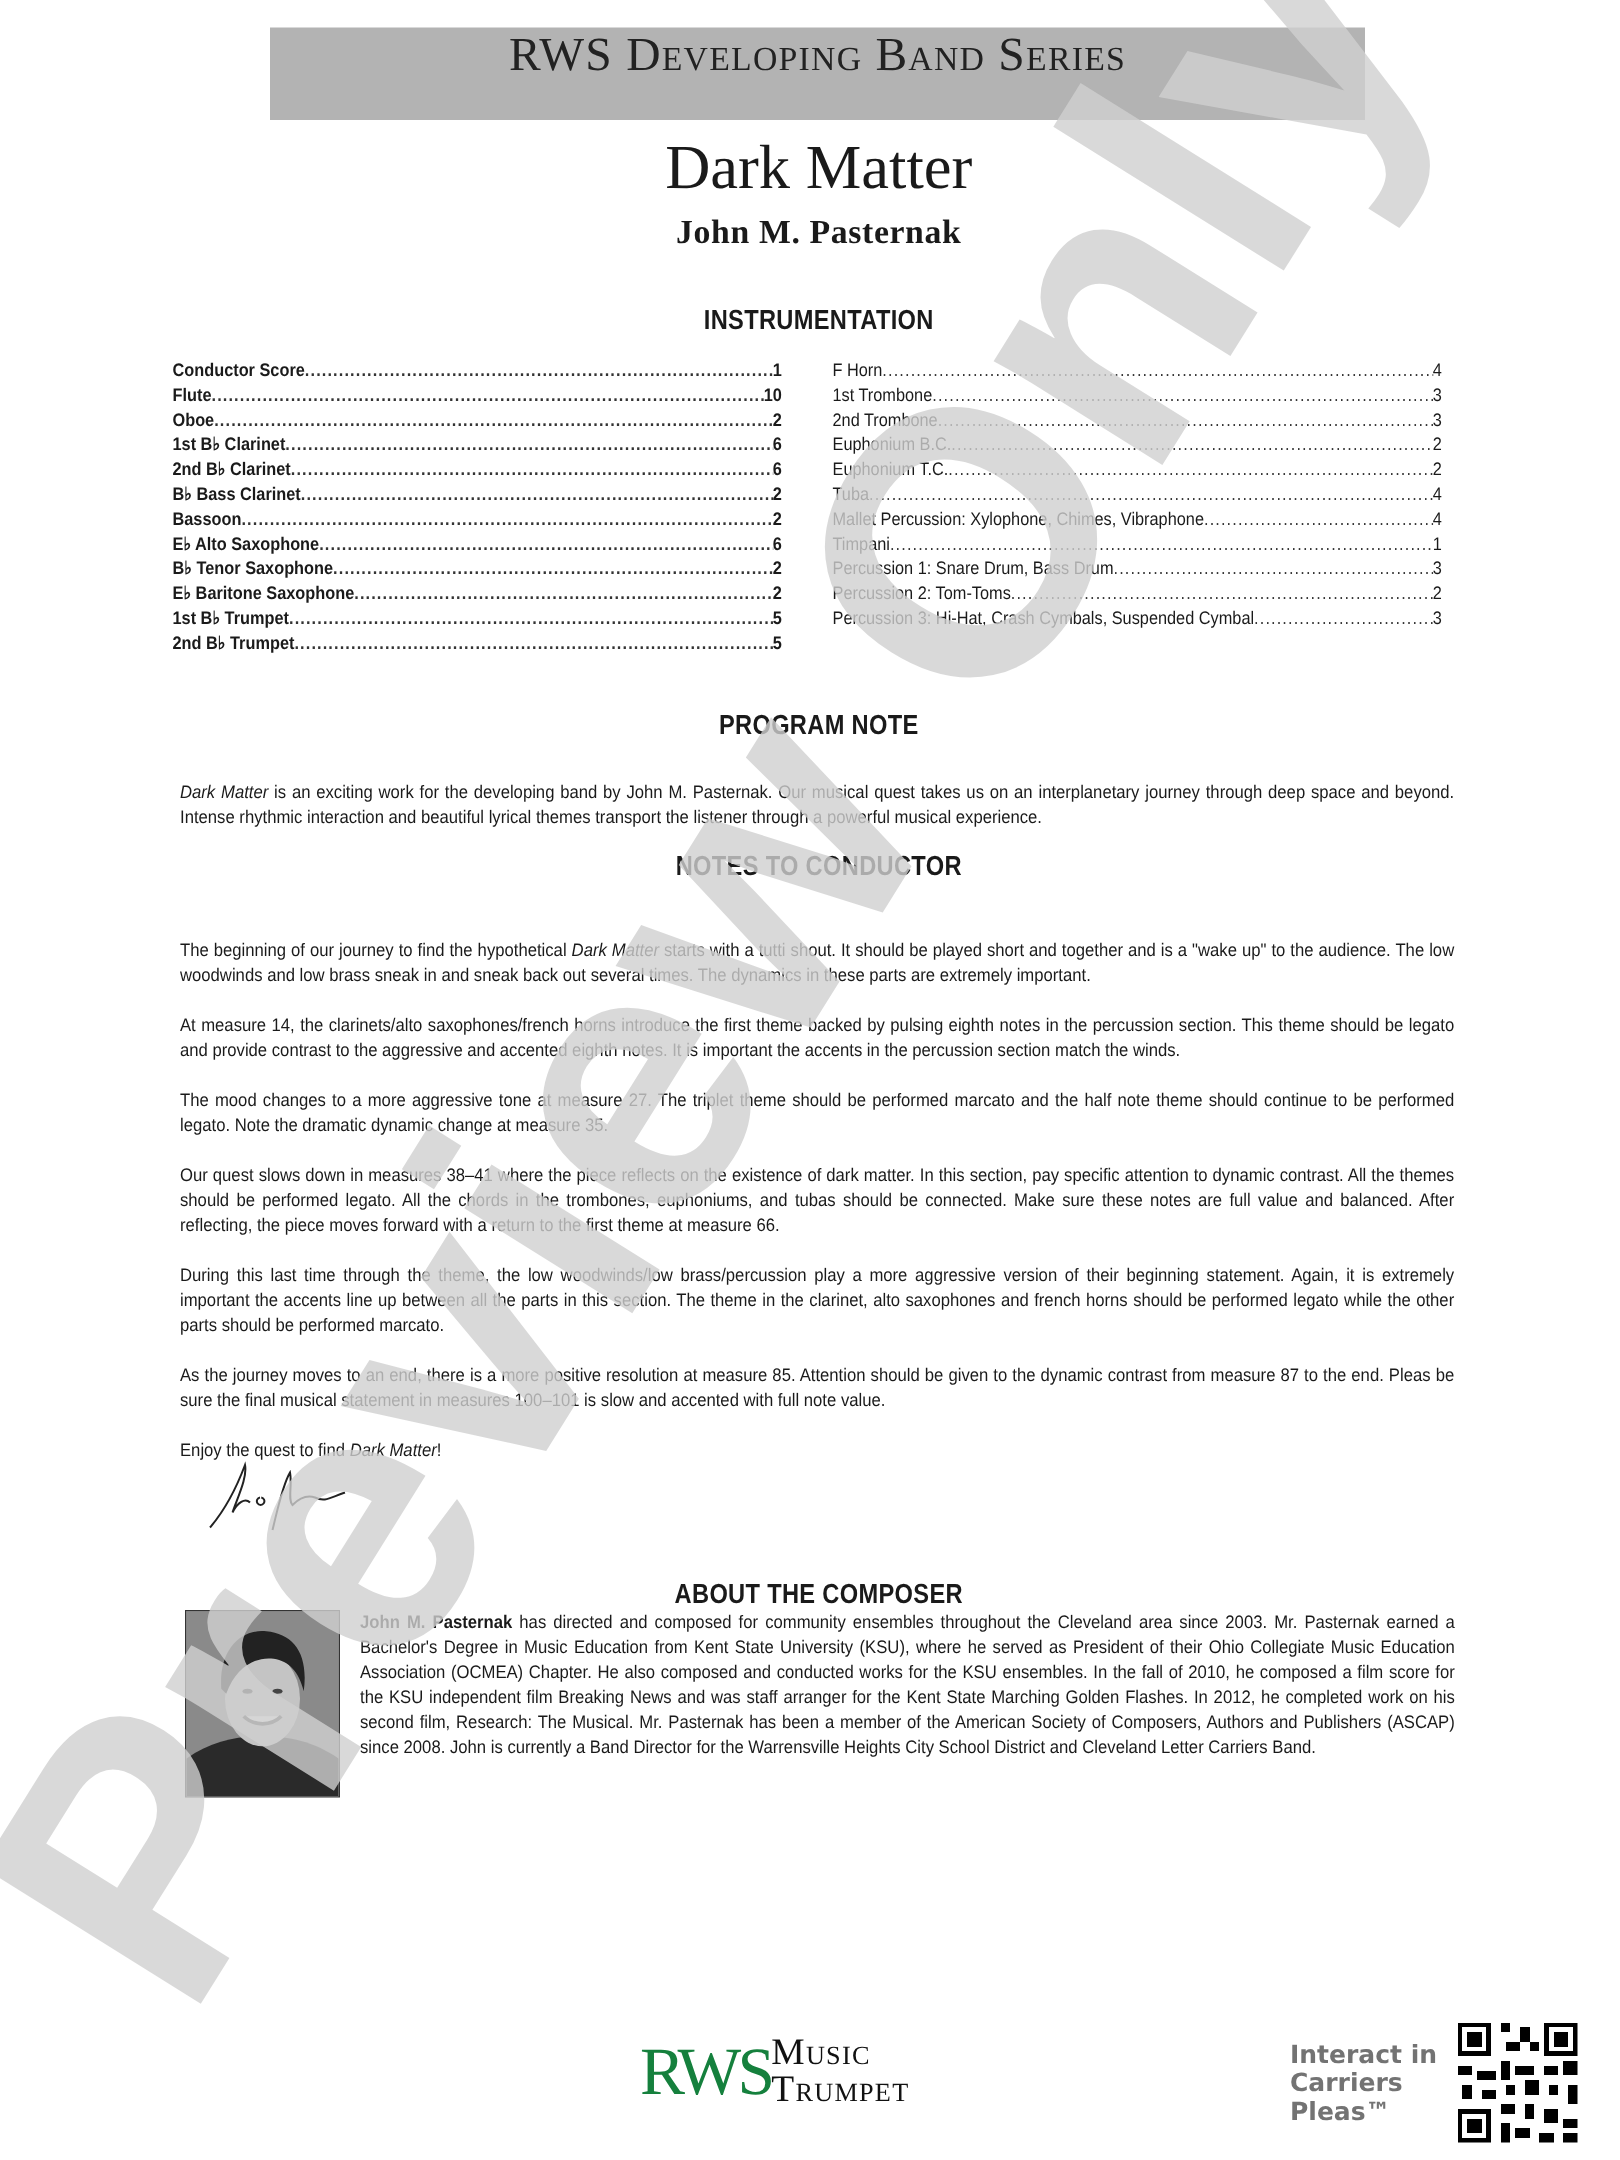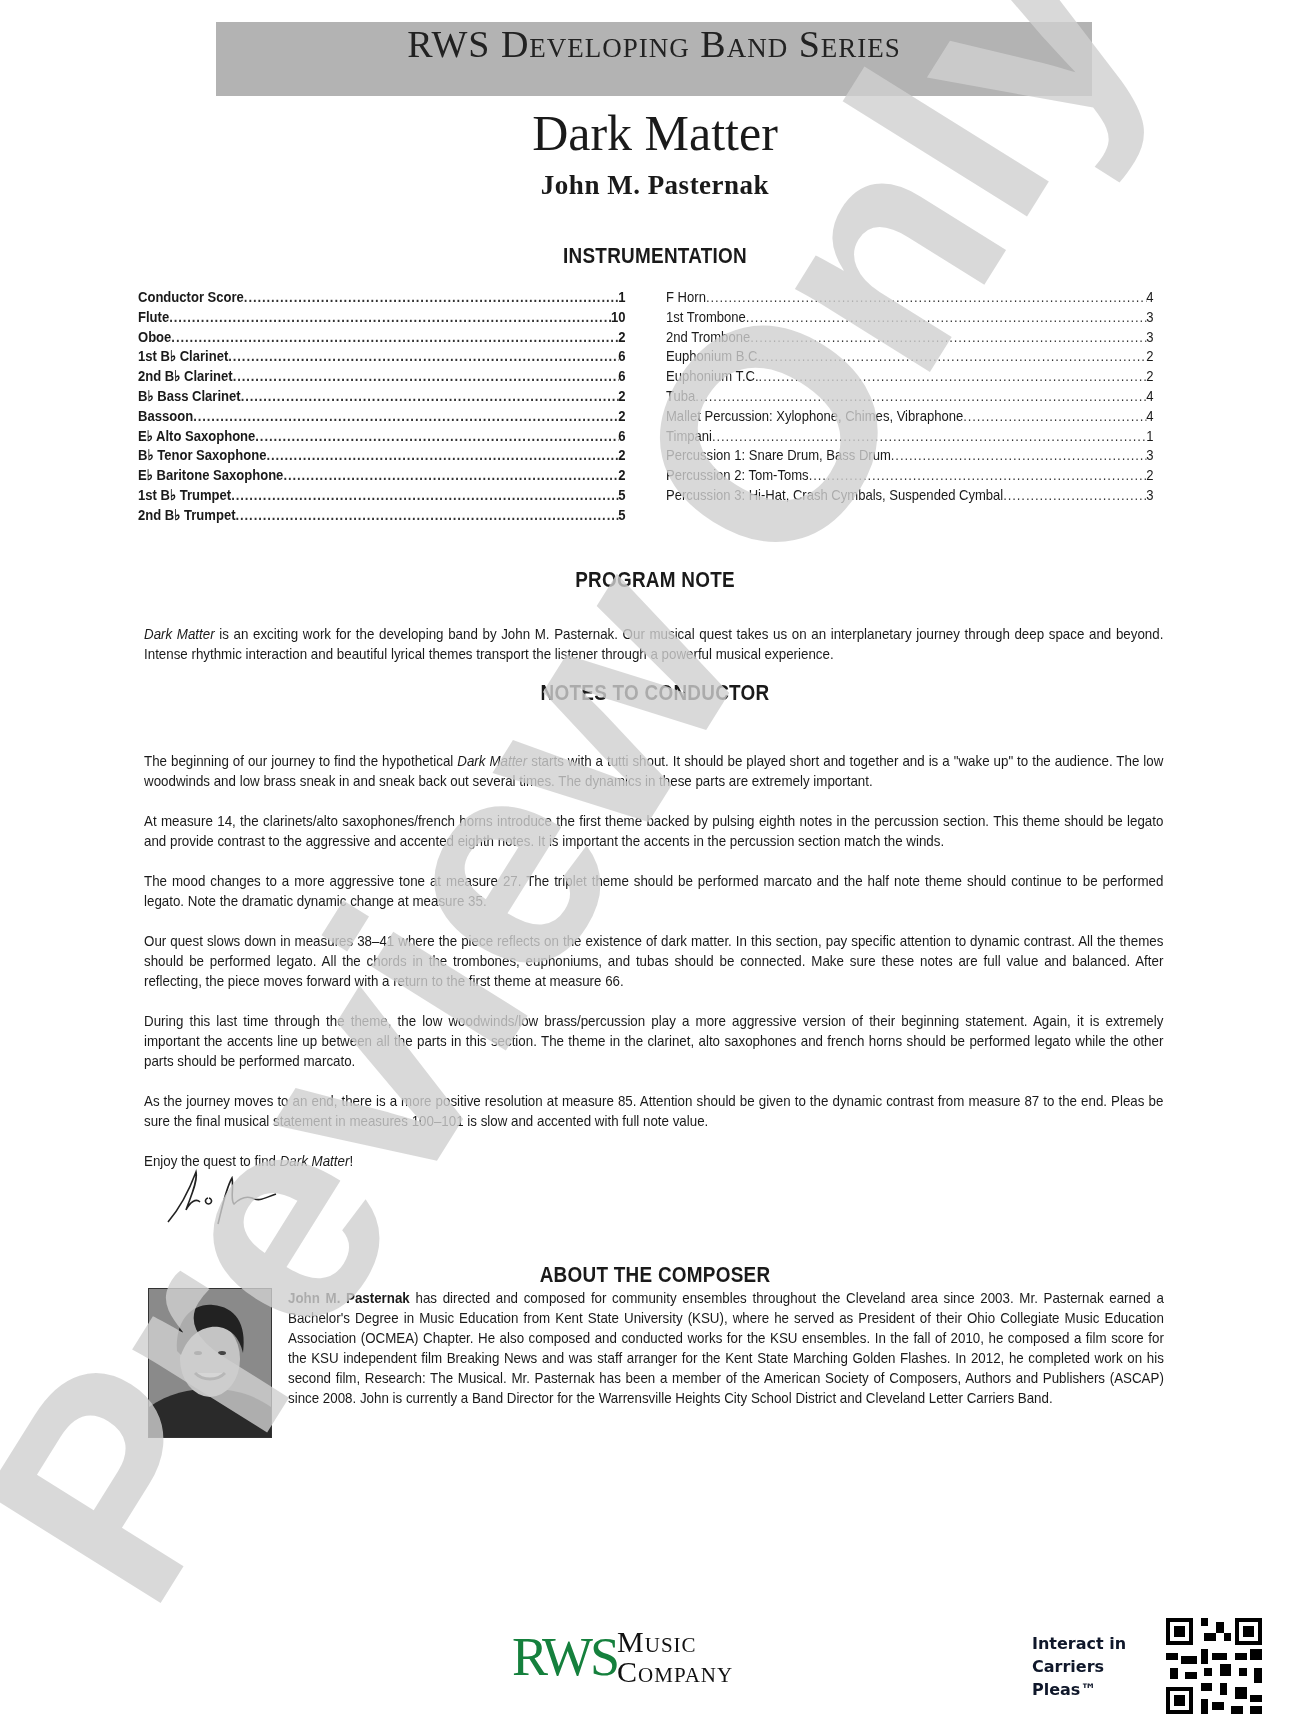--- a/index.html
+++ b/index.html
@@ -22,21 +22,21 @@
   .body-text p { margin: 0 0 20px 0; }
   .body-text .inner { transform: scaleX(0.92); transform-origin: 0 0; width: 1108px; }
   em { font-style: italic; }
   .signature { position: absolute; left: 160px; top: 1168px; width: 130px; height: 60px; }
   .photo { position: absolute; left: 148px; top: 1288px; width: 122px; height: 148px; background: linear-gradient(180deg, #7a7a7a 0%, #8c8c8c 100%); border: 1px solid #333; overflow: hidden; }
   .bio { position: absolute; left: 288px; top: 1288px; width: 876px; font-size: 14.5px; line-height: 20px; text-align: justify; }
   .bio .inner { transform: scaleX(0.92); transform-origin: 0 0; width: 952px; }
   .logo { position: absolute; left: 512px; top: 1612px; width: 290px; height: 90px; display: flex; align-items: center; }
   .logo-rws { font-family: "Liberation Serif", serif; font-size: 54px; color: #15803d; letter-spacing: -3px; position: relative; }
   .logo-text { font-family: "Liberation Serif", serif; font-size: 30px; line-height: 30px; font-variant: small-caps; color: #111; letter-spacing: 1px; }
-  .mm-text { position: absolute; left: 1032px; top: 1632px; font-family: "DejaVu Sans", sans-serif; font-size: 16px; line-height: 23px; font-weight: bold; color: #0f172a; }
+  .mm-text { position: absolute; left: 1032px; top: 1632px; font-family: "DejaVu Sans", sans-serif; font-size: 20px; line-height: 23px; font-weight: bold; color: #737373; }
   .qr { position: absolute; left: 1166px; top: 1618px; width: 96px; height: 96px; }
   .watermark { position: absolute; left: 0; top: 0; width: 1296px; height: 1728px; pointer-events: none; }
 </style>
 </head>
 <body>
 
 <div class="page">
 
   <div class="series-bar">
     <span class="series-title">RWS Developing Band Series</span>
@@ -209,21 +209,21 @@
   <div class="bio">
     <div class="inner">
       <b>John M. Pasternak</b><span> has directed and composed for community ensembles throughout the Cleveland area since 2003. Mr. Pasternak earned a Bachelor's Degree in Music Education from Kent State University (KSU), where he served as President of their Ohio Collegiate Music Education Association (OCMEA) Chapter.  He also composed and conducted works for the KSU ensembles. In the fall of 2010, he composed a film score for the KSU independent film Breaking News and was staff arranger for the Kent State Marching Golden Flashes. In 2012, he completed work on his second film, Research: The Musical. Mr. Pasternak has been a member of the American Society of Composers, Authors and Publishers (ASCAP) since 2008. John is currently a Band Director for the Warrensville Heights City School District and Cleveland Letter Carriers Band.</span>
     </div>
   </div>
 
   <div class="logo">
     <span class="logo-rws">RWS</span>
     <div class="logo-text">
       <div>Music</div>
-      <div>Company</div>
+      <div>Trumpet</div>
     </div>
   </div>
 
   <div class="mm-text">
     <div>Interact in</div>
     <div>Carriers</div>
     <div>Pleas™</div>
   </div>
 
   <svg class="qr" viewBox="0 0 25 25" shape-rendering="crispEdges">

